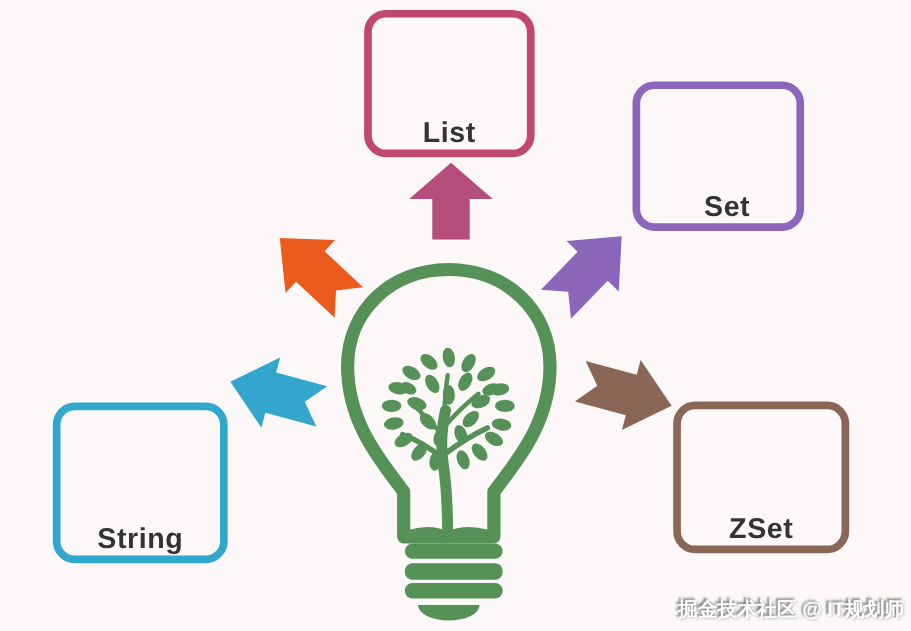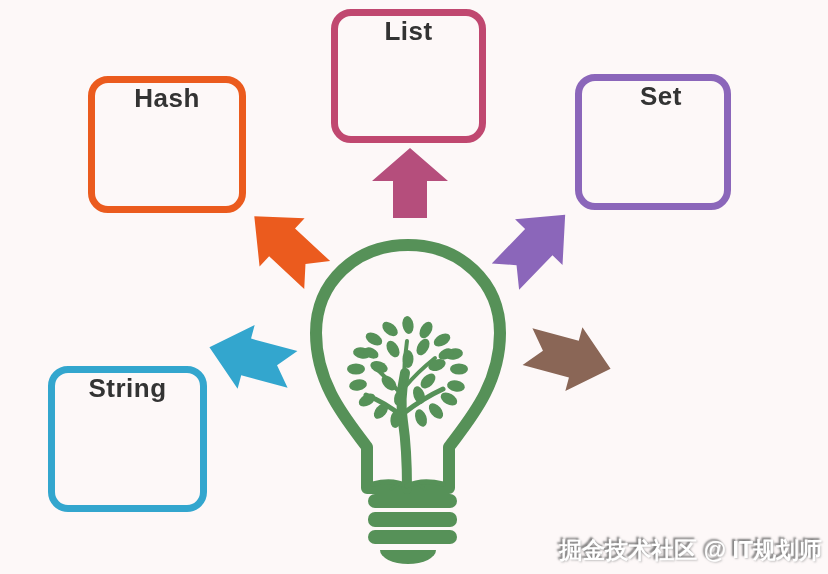--- a/index.html
+++ b/index.html
@@ -8,21 +8,21 @@
     width:828px;height:574px;
     background:var(--c-background,#fdf8f8);
     overflow:hidden;
     font-family:"Liberation Sans", sans-serif;
   }
   .node{
     position:absolute;
     border-style:solid;
     border-width:7px;
     border-radius:20px;
-    display:flex;align-items:flex-start;justify-content:center;
+    display:flex;align-items:flex-end;justify-content:center;
     box-sizing:border-box;
     background:transparent;
   }
   .node .label{
     font-size:26px;font-weight:bold;
     color:var(--c-label,#333);
     letter-spacing:.5px;
   }
   .node-hash{left:88px;top:76px;width:158px;height:137px;border-color:var(--c-hash);}
   .node-list{left:331px;top:9px;width:155px;height:134px;border-color:var(--c-list);}
@@ -42,42 +42,42 @@
   .arrow-zset{left:511px;top:299px;}
   .arrow-zset polygon{fill:var(--c-zset);}
 
   .bulb{position:absolute;left:303px;top:237px;}
   .bulb .stroke{fill:none;stroke:var(--c-bulb);stroke-width:12;stroke-linejoin:round;stroke-linecap:round;}
   .bulb .fill{fill:var(--c-bulb);stroke:none;}
   .bulb .twig{fill:none;stroke:var(--c-bulb);stroke-linecap:round;}
 
   .watermark{
     position:absolute;right:6px;bottom:8px;
-    font-size:23px;font-weight:bold;
+    font-size:18px;font-weight:bold;
     color:var(--c-watermark,#fff);
     text-shadow:-2px -2px 2px rgba(105,105,105,.85), 1px 1px 2px rgba(160,160,160,.6);
     white-space:nowrap;
   }
 </style>
 </head>
 <body>
 
 <div class="canvas">
 
-  <div class="node node-hash">
-    <span class="label">Hash</span>
-  </div>
   <div class="node node-list">
     <span class="label">List</span>
   </div>
   <div class="node node-set">
     <span class="label">Set</span>
   </div>
   <div class="node node-string">
     <span class="label">String</span>
+  </div>
+  <div class="node node-zset">
+    <span class="label">ZSet</span>
   </div>
 
   <svg class="arrow arrow-list" width="76" height="70" viewBox="0 0 76 70">
     <polygon points="38,0 76,33 55,33 55,70 21,70 21,33 0,33"></polygon>
   </svg>
 
   <svg class="arrow arrow-hash" width="118" height="118" viewBox="0 0 118 118">
     <polygon points="15,40 63,40 63,26 101,59 63,92 63,78 15,78 31,59" transform="rotate(223,59,59)"></polygon>
   </svg>
 

